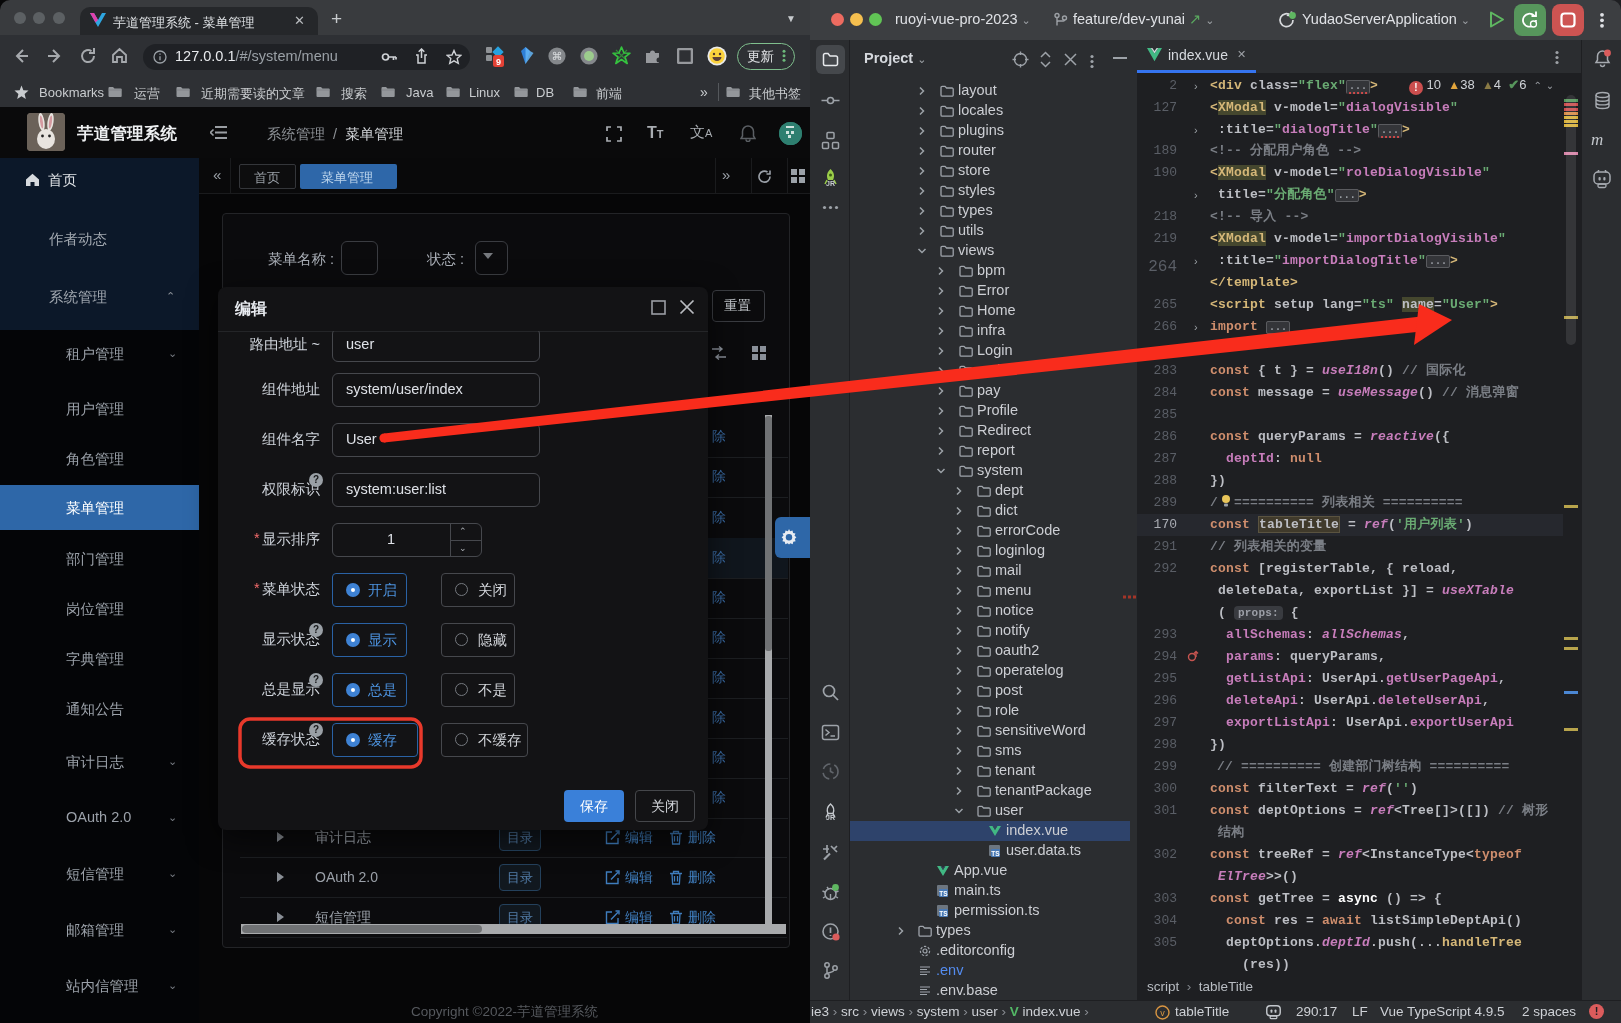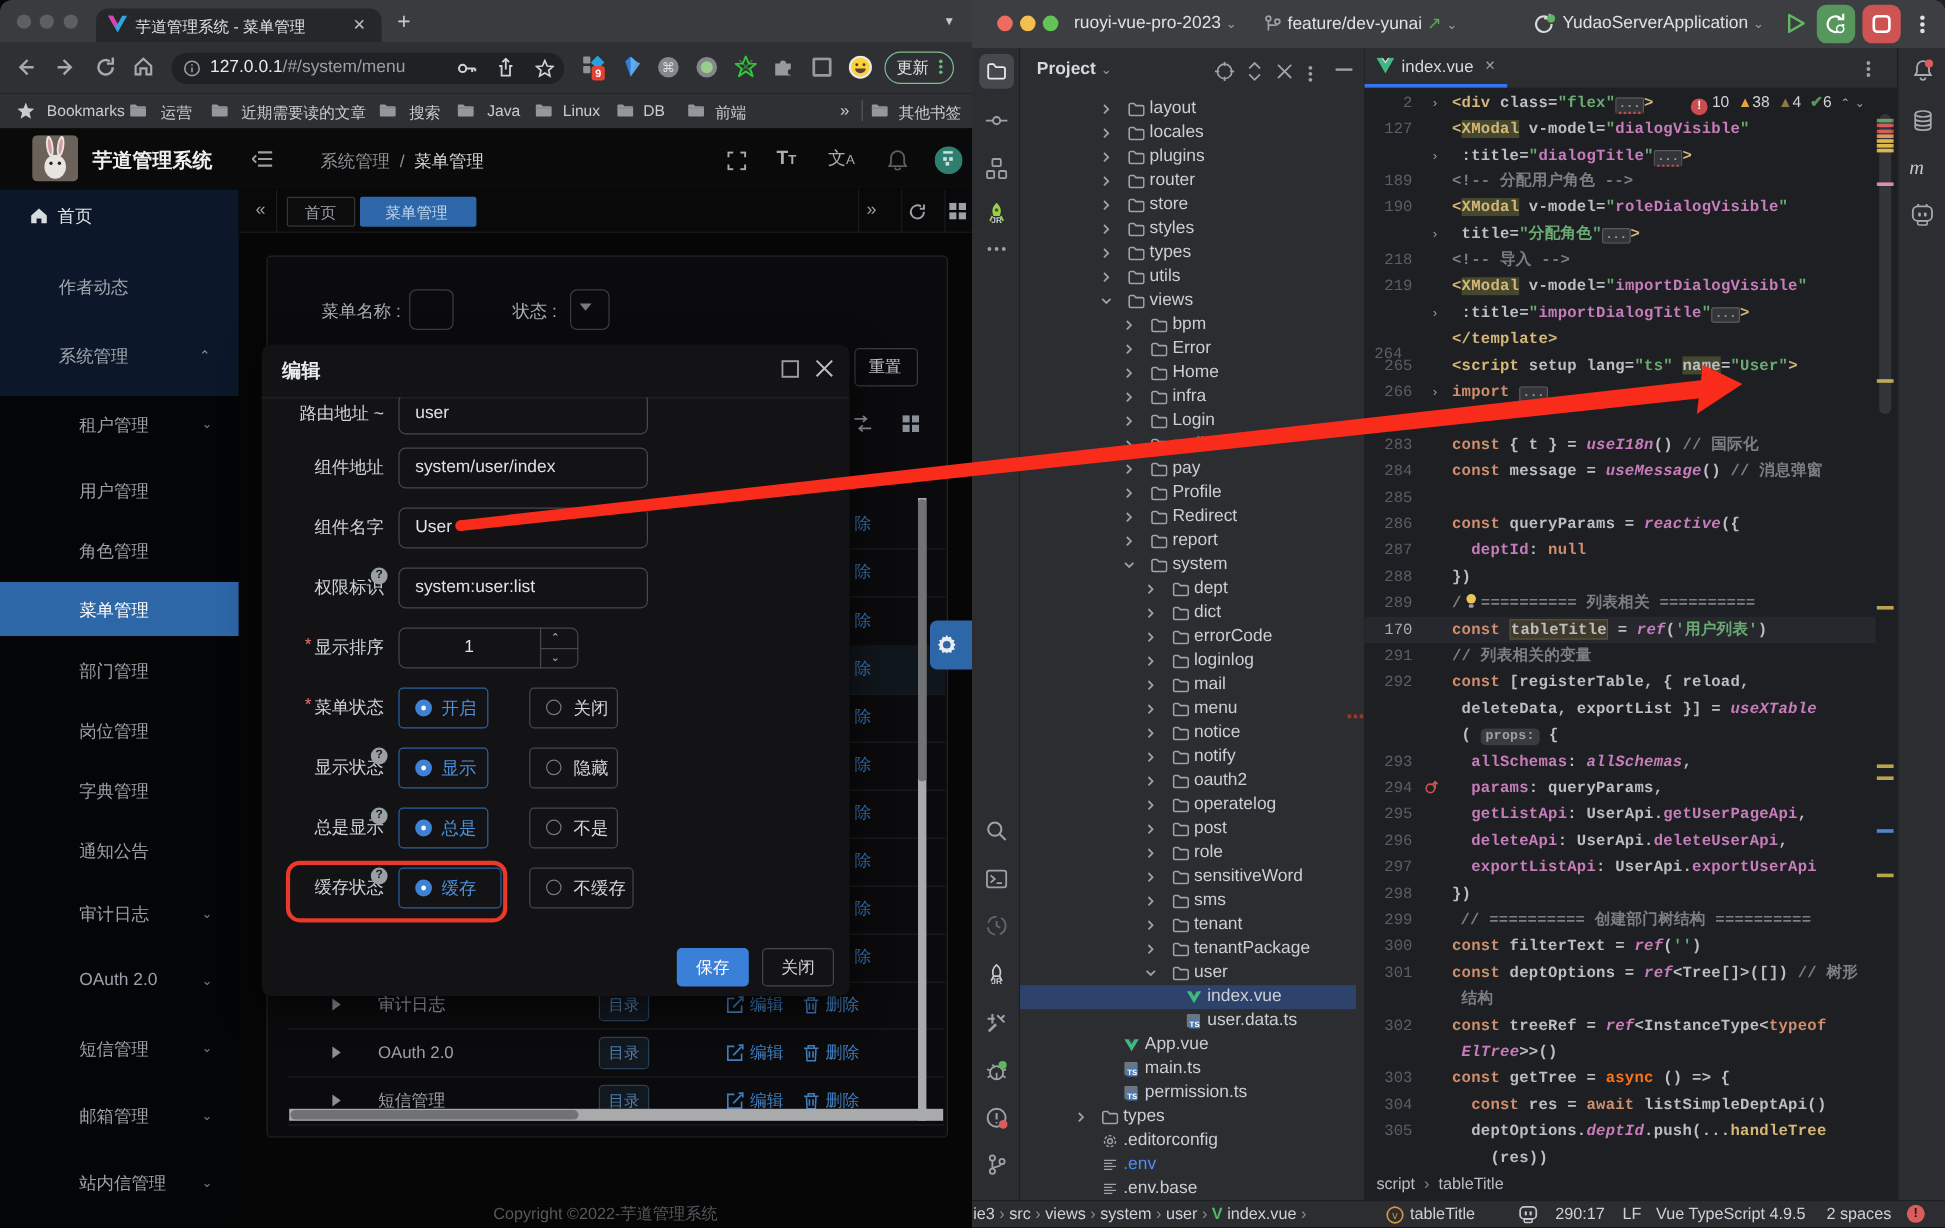--- a/index.html
+++ b/index.html
@@ -895,21 +895,21 @@
       <div class="abs mono" style="left:0;top:122px;width:40px;text-align:right;font-size:13px;line-height:22px;color:#5a5e66;">190</div>
       <div class="abs mono" style="left:73px;top:122px;font-size:13px;line-height:22px;letter-spacing:0.2px;white-space:pre;font-weight:bold;"><span style="color:#d5b778;">&lt;</span><span style="color:#d5b778;background:#45472e;">XModal</span><span style="color:#bcbec4;">&nbsp;v-model=</span><span style="color:#6aab73;">"</span><span style="color:#c77dbb;">roleDialogVisible</span><span style="color:#6aab73;">"</span></div>
       <div class="abs" style="left:57px;top:144px;font-size:11px;line-height:22px;color:#9ca1a7;">›</div>
       <div class="abs mono" style="left:73px;top:144px;font-size:13px;line-height:22px;letter-spacing:0.2px;white-space:pre;font-weight:bold;"><span style="color:#bcbec4;">&nbsp;title=</span><span style="color:#6aab73;">"分配角色"</span><span style="background:#343539;border:1px solid #5a5b5f;border-radius:2px;color:#9ca1a7;padding:0 2px;font-size:10px;letter-spacing:0;">...</span><span style="color:#d5b778;">&gt;</span></div>
       <div class="abs mono" style="left:0;top:166px;width:40px;text-align:right;font-size:13px;line-height:22px;color:#5a5e66;">218</div>
       <div class="abs mono" style="left:73px;top:166px;font-size:13px;line-height:22px;letter-spacing:0.2px;white-space:pre;font-weight:bold;"><span style="color:#7a7e85;">&lt;!--&nbsp;导入&nbsp;--&gt;</span></div>
       <div class="abs mono" style="left:0;top:188px;width:40px;text-align:right;font-size:13px;line-height:22px;color:#5a5e66;">219</div>
       <div class="abs mono" style="left:73px;top:188px;font-size:13px;line-height:22px;letter-spacing:0.2px;white-space:pre;font-weight:bold;"><span style="color:#d5b778;">&lt;</span><span style="color:#d5b778;background:#45472e;">XModal</span><span style="color:#bcbec4;">&nbsp;v-model=</span><span style="color:#6aab73;">"</span><span style="color:#c77dbb;">importDialogVisible</span><span style="color:#6aab73;">"</span></div>
       <div class="abs" style="left:57px;top:210px;font-size:11px;line-height:22px;color:#9ca1a7;">›</div>
       <div class="abs mono" style="left:73px;top:210px;font-size:13px;line-height:22px;letter-spacing:0.2px;white-space:pre;font-weight:bold;"><span style="color:#bcbec4;">&nbsp;:title=</span><span style="color:#6aab73;">"</span><span style="color:#c77dbb;">importDialogTitle</span><span style="color:#6aab73;">"</span><span style="background:#343539;border:1px solid #5a5b5f;border-radius:2px;color:#9ca1a7;padding:0 2px;font-size:10px;letter-spacing:0;">...</span><span style="color:#d5b778;">&gt;</span></div>
-      <div class="abs mono" style="left:0;top:244px;width:40px;text-align:center;font-size:13px;line-height:22px;color:#5a5e66;">264</div>
+      <div class="abs mono" style="left:0;top:216px;width:40px;text-align:right;font-size:16px;line-height:22px;color:#5a5e66;">264</div>
       <div class="abs mono" style="left:73px;top:232px;font-size:13px;line-height:22px;letter-spacing:0.2px;white-space:pre;font-weight:bold;"><span style="color:#d5b778;">&lt;/template&gt;</span></div>
       <div class="abs mono" style="left:0;top:254px;width:40px;text-align:right;font-size:13px;line-height:22px;color:#5a5e66;">265</div>
       <div class="abs mono" style="left:73px;top:254px;font-size:13px;line-height:22px;letter-spacing:0.2px;white-space:pre;font-weight:bold;"><span style="color:#d5b778;">&lt;script</span><span style="color:#bcbec4;">&nbsp;setup&nbsp;lang=</span><span style="color:#6aab73;">"ts"</span><span style="color:#bcbec4;">&nbsp;</span><span style="color:#bcbec4;background:#45472e;">name</span><span style="color:#bcbec4;">=</span><span style="color:#6aab73;">"User"</span><span style="color:#d5b778;">&gt;</span></div>
       <div class="abs mono" style="left:0;top:276px;width:40px;text-align:right;font-size:13px;line-height:22px;color:#5a5e66;">266</div>
       <div class="abs" style="left:57px;top:276px;font-size:11px;line-height:22px;color:#9ca1a7;">›</div>
       <div class="abs mono" style="left:73px;top:276px;font-size:13px;line-height:22px;letter-spacing:0.2px;white-space:pre;font-weight:bold;"><span style="color:#cf8e6d;">import&nbsp;</span><span style="background:#343539;border:1px solid #5a5b5f;border-radius:2px;color:#9ca1a7;padding:0 2px;font-size:10px;letter-spacing:0;">...</span></div>
       <div class="abs mono" style="left:0;top:320px;width:40px;text-align:right;font-size:13px;line-height:22px;color:#5a5e66;">283</div>
       <div class="abs mono" style="left:73px;top:320px;font-size:13px;line-height:22px;letter-spacing:0.2px;white-space:pre;font-weight:bold;"><span style="color:#cf8e6d;">const</span><span style="color:#bcbec4;">&nbsp;{&nbsp;t&nbsp;}&nbsp;=&nbsp;</span><span style="color:#c77dbb;font-style:italic;font-weight:bold;">useI18n</span><span style="color:#bcbec4;">()&nbsp;</span><span style="color:#7a7e85;">//&nbsp;国际化</span></div>
       <div class="abs mono" style="left:0;top:342px;width:40px;text-align:right;font-size:13px;line-height:22px;color:#5a5e66;">284</div>
       <div class="abs mono" style="left:73px;top:342px;font-size:13px;line-height:22px;letter-spacing:0.2px;white-space:pre;font-weight:bold;"><span style="color:#cf8e6d;">const</span><span style="color:#bcbec4;">&nbsp;message&nbsp;=&nbsp;</span><span style="color:#c77dbb;font-style:italic;font-weight:bold;">useMessage</span><span style="color:#bcbec4;">()&nbsp;</span><span style="color:#7a7e85;">//&nbsp;消息弹窗</span></div>
@@ -949,21 +949,21 @@
       <div class="abs mono" style="left:80px;top:716px;font-size:13px;line-height:22px;letter-spacing:0.2px;white-space:pre;font-weight:bold;"><span style="color:#7a7e85;">//&nbsp;==========&nbsp;创建部门树结构&nbsp;==========</span></div>
       <div class="abs mono" style="left:0;top:738px;width:40px;text-align:right;font-size:13px;line-height:22px;color:#5a5e66;">300</div>
       <div class="abs mono" style="left:73px;top:738px;font-size:13px;line-height:22px;letter-spacing:0.2px;white-space:pre;font-weight:bold;"><span style="color:#cf8e6d;">const</span><span style="color:#bcbec4;">&nbsp;filterText&nbsp;=&nbsp;</span><span style="color:#c77dbb;font-style:italic;font-weight:bold;">ref</span><span style="color:#bcbec4;">(</span><span style="color:#6aab73;">''</span><span style="color:#bcbec4;">)</span></div>
       <div class="abs mono" style="left:0;top:760px;width:40px;text-align:right;font-size:13px;line-height:22px;color:#5a5e66;">301</div>
       <div class="abs mono" style="left:73px;top:760px;font-size:13px;line-height:22px;letter-spacing:0.2px;white-space:pre;font-weight:bold;"><span style="color:#cf8e6d;">const</span><span style="color:#bcbec4;">&nbsp;deptOptions&nbsp;=&nbsp;</span><span style="color:#c77dbb;font-style:italic;font-weight:bold;">ref</span><span style="color:#bcbec4;">&lt;Tree[]&gt;([])&nbsp;</span><span style="color:#7a7e85;">//&nbsp;树形</span></div>
       <div class="abs mono" style="left:73px;top:782px;font-size:13px;line-height:22px;letter-spacing:0.2px;white-space:pre;font-weight:bold;"><span style="color:#7a7e85;">&nbsp;结构</span></div>
       <div class="abs mono" style="left:0;top:804px;width:40px;text-align:right;font-size:13px;line-height:22px;color:#5a5e66;">302</div>
       <div class="abs mono" style="left:73px;top:804px;font-size:13px;line-height:22px;letter-spacing:0.2px;white-space:pre;font-weight:bold;"><span style="color:#cf8e6d;">const</span><span style="color:#bcbec4;">&nbsp;treeRef&nbsp;=&nbsp;</span><span style="color:#c77dbb;font-style:italic;font-weight:bold;">ref</span><span style="color:#bcbec4;">&lt;InstanceType&lt;</span><span style="color:#cf8e6d;">typeof</span></div>
       <div class="abs mono" style="left:73px;top:826px;font-size:13px;line-height:22px;letter-spacing:0.2px;white-space:pre;font-weight:bold;"><span style="color:#bcbec4;">&nbsp;</span><span style="color:#c77dbb;font-style:italic;font-weight:bold;">ElTree</span><span style="color:#bcbec4;">&gt;&gt;()</span></div>
       <div class="abs mono" style="left:0;top:848px;width:40px;text-align:right;font-size:13px;line-height:22px;color:#5a5e66;">303</div>
-      <div class="abs mono" style="left:73px;top:848px;font-size:13px;line-height:22px;letter-spacing:0.2px;white-space:pre;font-weight:bold;"><span style="color:#cf8e6d;">const</span><span style="color:#bcbec4;">&nbsp;getTree&nbsp;=&nbsp;</span><span style="color:#f97316;">async</span><span style="color:#bcbec4;">&nbsp;()&nbsp;=&gt;&nbsp;{</span></div>
+      <div class="abs mono" style="left:73px;top:848px;font-size:13px;line-height:22px;letter-spacing:0.2px;white-space:pre;font-weight:bold;"><span style="color:#cf8e6d;">const</span><span style="color:#bcbec4;">&nbsp;getTree&nbsp;=&nbsp;</span><span style="color:#ffffff;">async</span><span style="color:#bcbec4;">&nbsp;()&nbsp;=&gt;&nbsp;{</span></div>
       <div class="abs mono" style="left:0;top:870px;width:40px;text-align:right;font-size:13px;line-height:22px;color:#5a5e66;">304</div>
       <div class="abs mono" style="left:73px;top:870px;font-size:13px;line-height:22px;letter-spacing:0.2px;white-space:pre;font-weight:bold;"><span style="color:#bcbec4;">&nbsp;&nbsp;</span><span style="color:#cf8e6d;">const</span><span style="color:#bcbec4;">&nbsp;res&nbsp;=&nbsp;</span><span style="color:#cf8e6d;">await</span><span style="color:#bcbec4;">&nbsp;listSimpleDeptApi()</span></div>
       <div class="abs mono" style="left:0;top:892px;width:40px;text-align:right;font-size:13px;line-height:22px;color:#5a5e66;">305</div>
       <div class="abs mono" style="left:73px;top:892px;font-size:13px;line-height:22px;letter-spacing:0.2px;white-space:pre;font-weight:bold;"><span style="color:#bcbec4;">&nbsp;&nbsp;deptOptions.</span><span style="color:#c77dbb;font-style:italic;">deptId</span><span style="color:#bcbec4;">.push(...</span><span style="color:#d5b778;">handleTree</span></div>
       <div class="abs mono" style="left:73px;top:914px;font-size:13px;line-height:22px;letter-spacing:0.2px;white-space:pre;font-weight:bold;"><span style="color:#bcbec4;">&nbsp;&nbsp;&nbsp;&nbsp;(res))</span></div>
       <svg class="abs" style="left:50px;top:610px" width="13" height="13" viewBox="0 0 13 13">
         <circle cx="5" cy="7" r="3.5" stroke="#c75450" stroke-width="1.4" fill="none"></circle>
         <path d="M9 7 V1.5 M7 3.5 L9 1.5 L11 3.5" stroke="#c75450" stroke-width="1.4" fill="none"></path>
       </svg>
       <div class="abs" style="left:272px;top:37px;height:20px;font-size:13px;color:#cfd2d7;">

